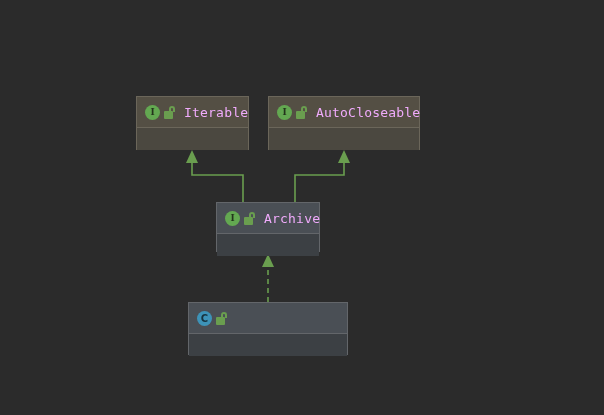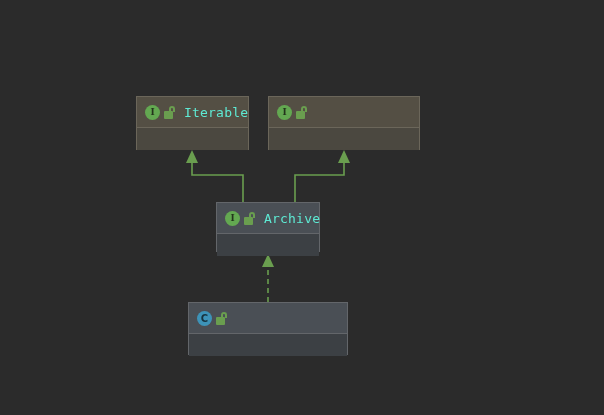--- a/index.html
+++ b/index.html
@@ -51,21 +51,21 @@
   
   .node.olive { border-color: #6b665a; background: #46443c; }
   .node.olive .hdr { background: #544f44; border-bottom-color: #6b665a; }
   .node.olive .body { background: #4b4840; }
   
   .node.steel { border-color: #63666a; background: #3a3d40; }
   .node.steel .hdr { background: #4a4f55; border-bottom-color: #63666a; }
   .node.steel .body { background: #3c4044; }
 
   .node .name {
-    color: #5eead4;
+    color: #f0abfc;
     font-family: "DejaVu Sans Mono", monospace;
     font-size: 13px;
     letter-spacing: 0.2px;
   }
 
   
   .icon-stereo {
     position: relative;
     width: 15px;
     height: 15px;
@@ -159,20 +159,21 @@
     <div class="node olive" style="left: 268px; top: 96px; width: 152px; height: 54px;">
       <div class="hdr">
         <span class="icon-stereo iface">
           <span class="disc"></span>
           <span class="glyph">I</span>
         </span>
         <span class="icon-lock">
           <span class="shackle"></span>
           <span class="bodyblk"></span>
         </span>
+        <span class="name">AutoCloseable</span>
       </div>
       <div class="body"></div>
     </div>
     <div class="node steel" style="left: 216px; top: 202px; width: 104px; height: 50px;">
       <div class="hdr">
         <span class="icon-stereo iface">
           <span class="disc"></span>
           <span class="glyph">I</span>
         </span>
         <span class="icon-lock">

